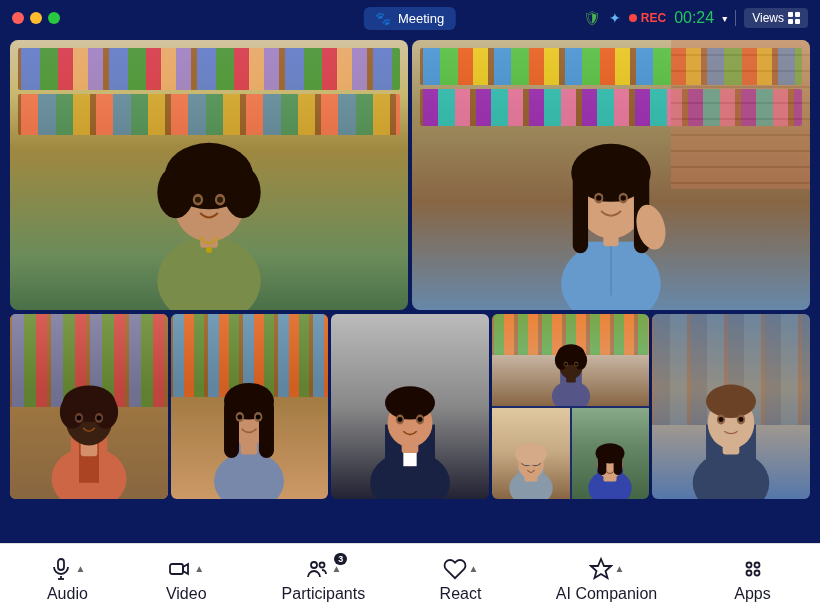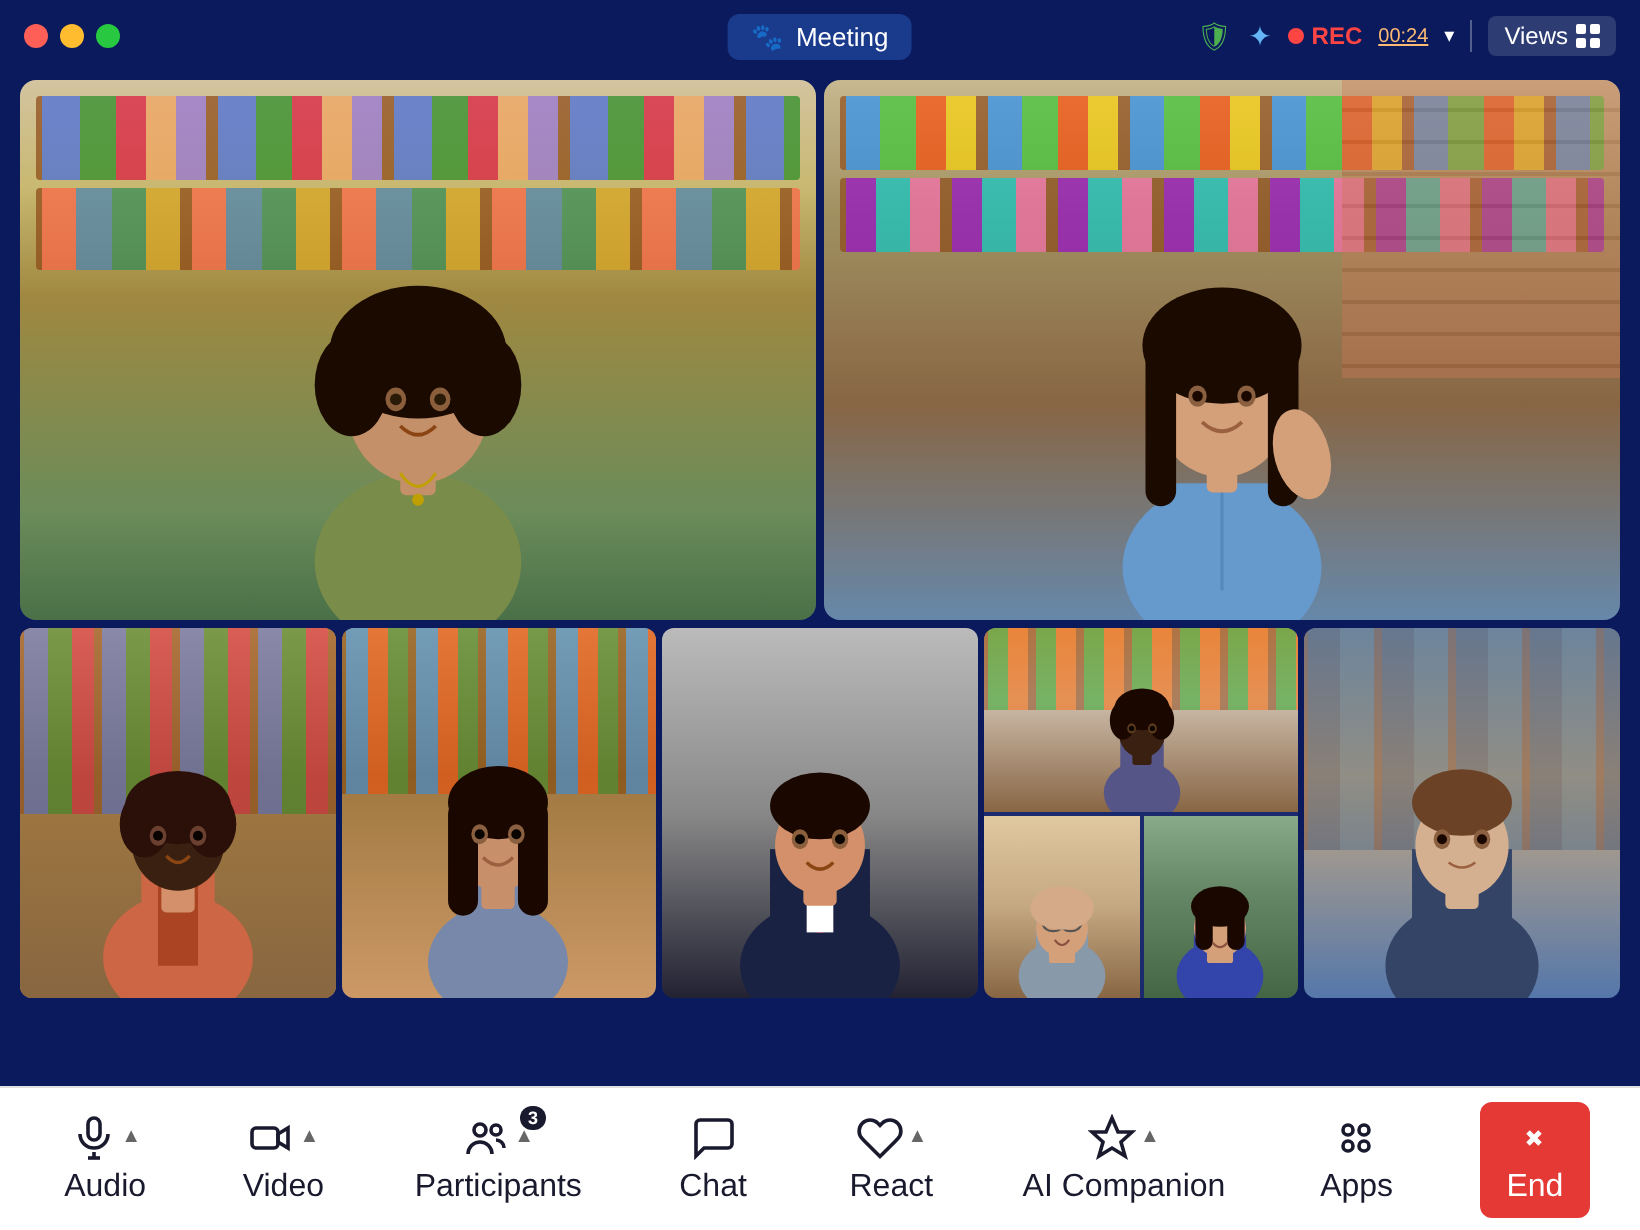--- a/index.html
+++ b/index.html
@@ -234,21 +234,21 @@
     <span>Meeting</span>
   </div>
 
   <div class="titlebar-right">
     <span class="shield-green">🛡</span>
     <span class="star-blue">✦</span>
     <div class="rec-badge">
       <div class="rec-dot"></div>
       <span>REC</span>
     </div>
-    <span style="color:#fdba74;font-size:10px;text-decoration:underline;">00:24</span>
+    <span style="color:#22c55e;font-size:16px;">00:24</span>
     <span style="color:white;font-size:10px;">▾</span>
     <div class="divider-v"></div>
     <div class="views-btn">
       <span>Views</span>
       <div class="grid-icon">
         <div class="grid-cell"></div>
         <div class="grid-cell"></div>
         <div class="grid-cell"></div>
         <div class="grid-cell"></div>
       </div>
@@ -506,28 +506,20 @@
         <path d="M3 20c0-3.3 2.7-6 6-6s6 2.7 6 6"></path>
         <circle cx="17" cy="8" r="2.5"></circle>
         <path d="M17 13c2.2 0 4 1.8 4 4"></path>
       </svg>
       <span style="position:absolute;top:-4px;right:-6px;background:#1a1a2e;color:white;font-size:9px;border-radius:8px;padding:1px 4px;font-weight:700;">3</span>
       <span class="chevron-up">▲</span>
     </div>
     <span class="tool-label">Participants</span>
   </div>
 
-  <div class="tool-btn">
-    <div class="tool-icon-area">
-      <svg class="icon-svg" viewBox="0 0 24 24" fill="none" stroke="#1a1a2e" stroke-width="1.8">
-        <path d="M21 15a2 2 0 01-2 2H7l-4 4V5a2 2 0 012-2h14a2 2 0 012 2z"></path>
-      </svg>
-    </div>
-    <span class="tool-label">Chat</span>
-  </div>
 
   <div class="tool-btn">
     <div class="tool-icon-area">
       <svg class="icon-svg" viewBox="0 0 24 24" fill="none" stroke="#1a1a2e" stroke-width="1.8">
         <path d="M20.84 4.61a5.5 5.5 0 00-7.78 0L12 5.67l-1.06-1.06a5.5 5.5 0 00-7.78 7.78l1.06 1.06L12 21.23l7.78-7.78 1.06-1.06a5.5 5.5 0 000-7.78z"></path>
       </svg>
       <span class="chevron-up">▲</span>
     </div>
     <span class="tool-label">React</span>
   </div>
@@ -550,24 +542,14 @@
         <circle cx="8" cy="8" r="2.5"></circle>
         <circle cx="16" cy="8" r="2.5"></circle>
         <circle cx="8" cy="16" r="2.5"></circle>
         <circle cx="16" cy="16" r="2.5"></circle>
       </svg>
     </div>
     <span class="tool-label">Apps</span>
   </div>
 
 
-  <div class="tool-btn end-btn">
-    <div class="tool-icon-area">
-      <svg class="icon-svg" viewBox="0 0 24 24" fill="none" stroke="white" stroke-width="2">
-        <circle cx="12" cy="12" r="10" fill="#e53935" stroke="none"></circle>
-        <line x1="15" y1="9" x2="9" y2="15" stroke="white" stroke-width="2.5"></line>
-        <line x1="9" y1="9" x2="15" y2="15" stroke="white" stroke-width="2.5"></line>
-      </svg>
-    </div>
-    <span class="tool-label">End</span>
-  </div>
 
 </div>
 
 </body></html>

